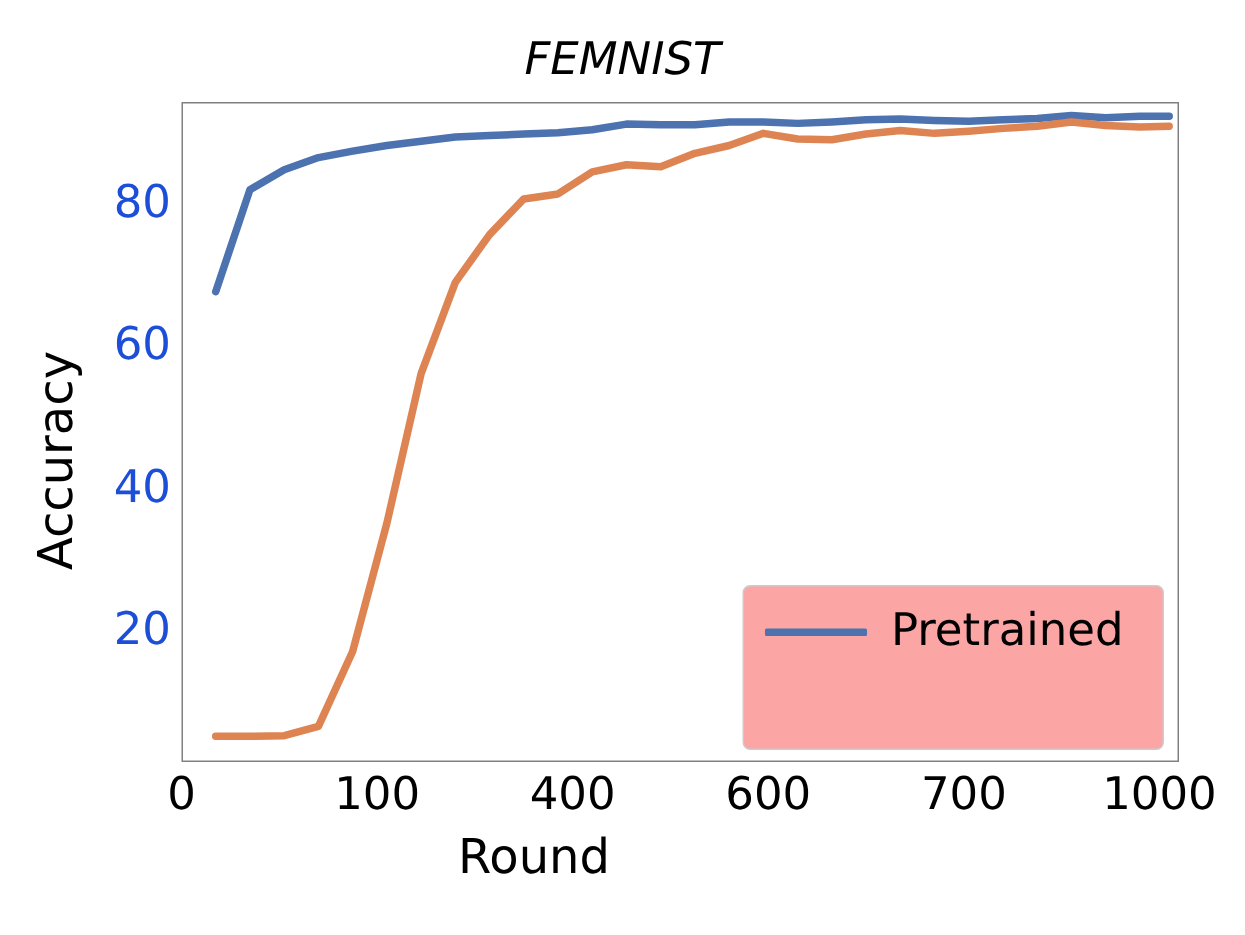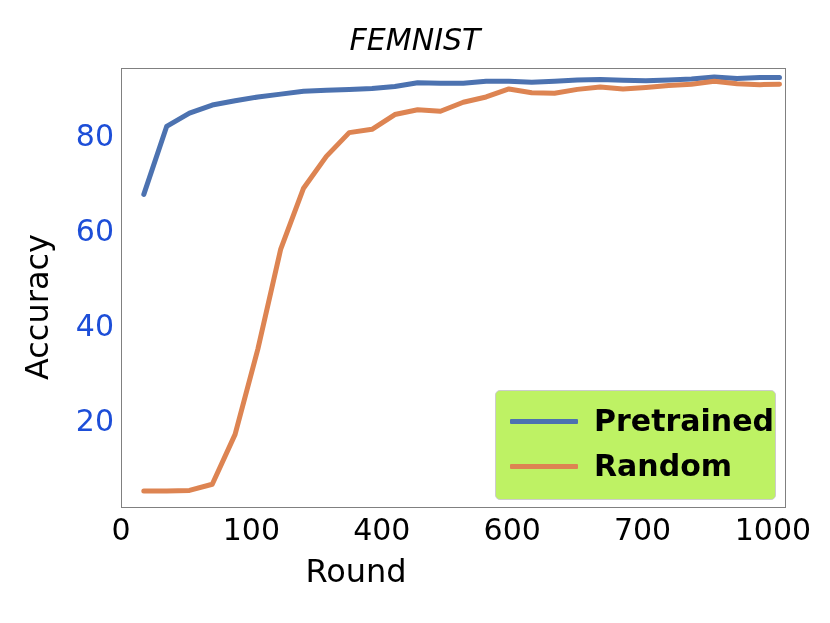--- a/index.html
+++ b/index.html
@@ -103,25 +103,24 @@
     transform: rotate(-90deg);
     transform-origin: center center;
   }
   
   #legend {
     position: absolute;
     left: 495px;
     top: 390px;
     width: 281px;
     height: 110px;
-    background: #bef264;
+    background: #fca5a5;
     border: 1px solid #cccccc;
     border-radius: 5px;
     box-sizing: border-box;
-    font-weight: bold;
   }
   .legend-row {
     position: absolute;
     left: 0;
     width: 281px;
     height: 46px;
     display: flex;
     align-items: center;
   }
   #legend-row-0 { top: 7px; }
@@ -175,19 +174,15 @@
       <div class="xtick" style="left: 772.961px;">1000</div>
     </div>
 
   <div id="xlabel">Round</div>
 
   <div id="legend">
     <div class="legend-row" id="legend-row-0">
       <span class="legend-swatch" style="background: rgb(76, 114, 176);"></span>
       <span class="legend-label">Pretrained</span>
     </div>
-    <div class="legend-row" id="legend-row-1">
-      <span class="legend-swatch" style="background: rgb(221, 132, 82);"></span>
-      <span class="legend-label">Random</span>
-    </div>
   </div>
 
 </div>
 
 </body></html>

